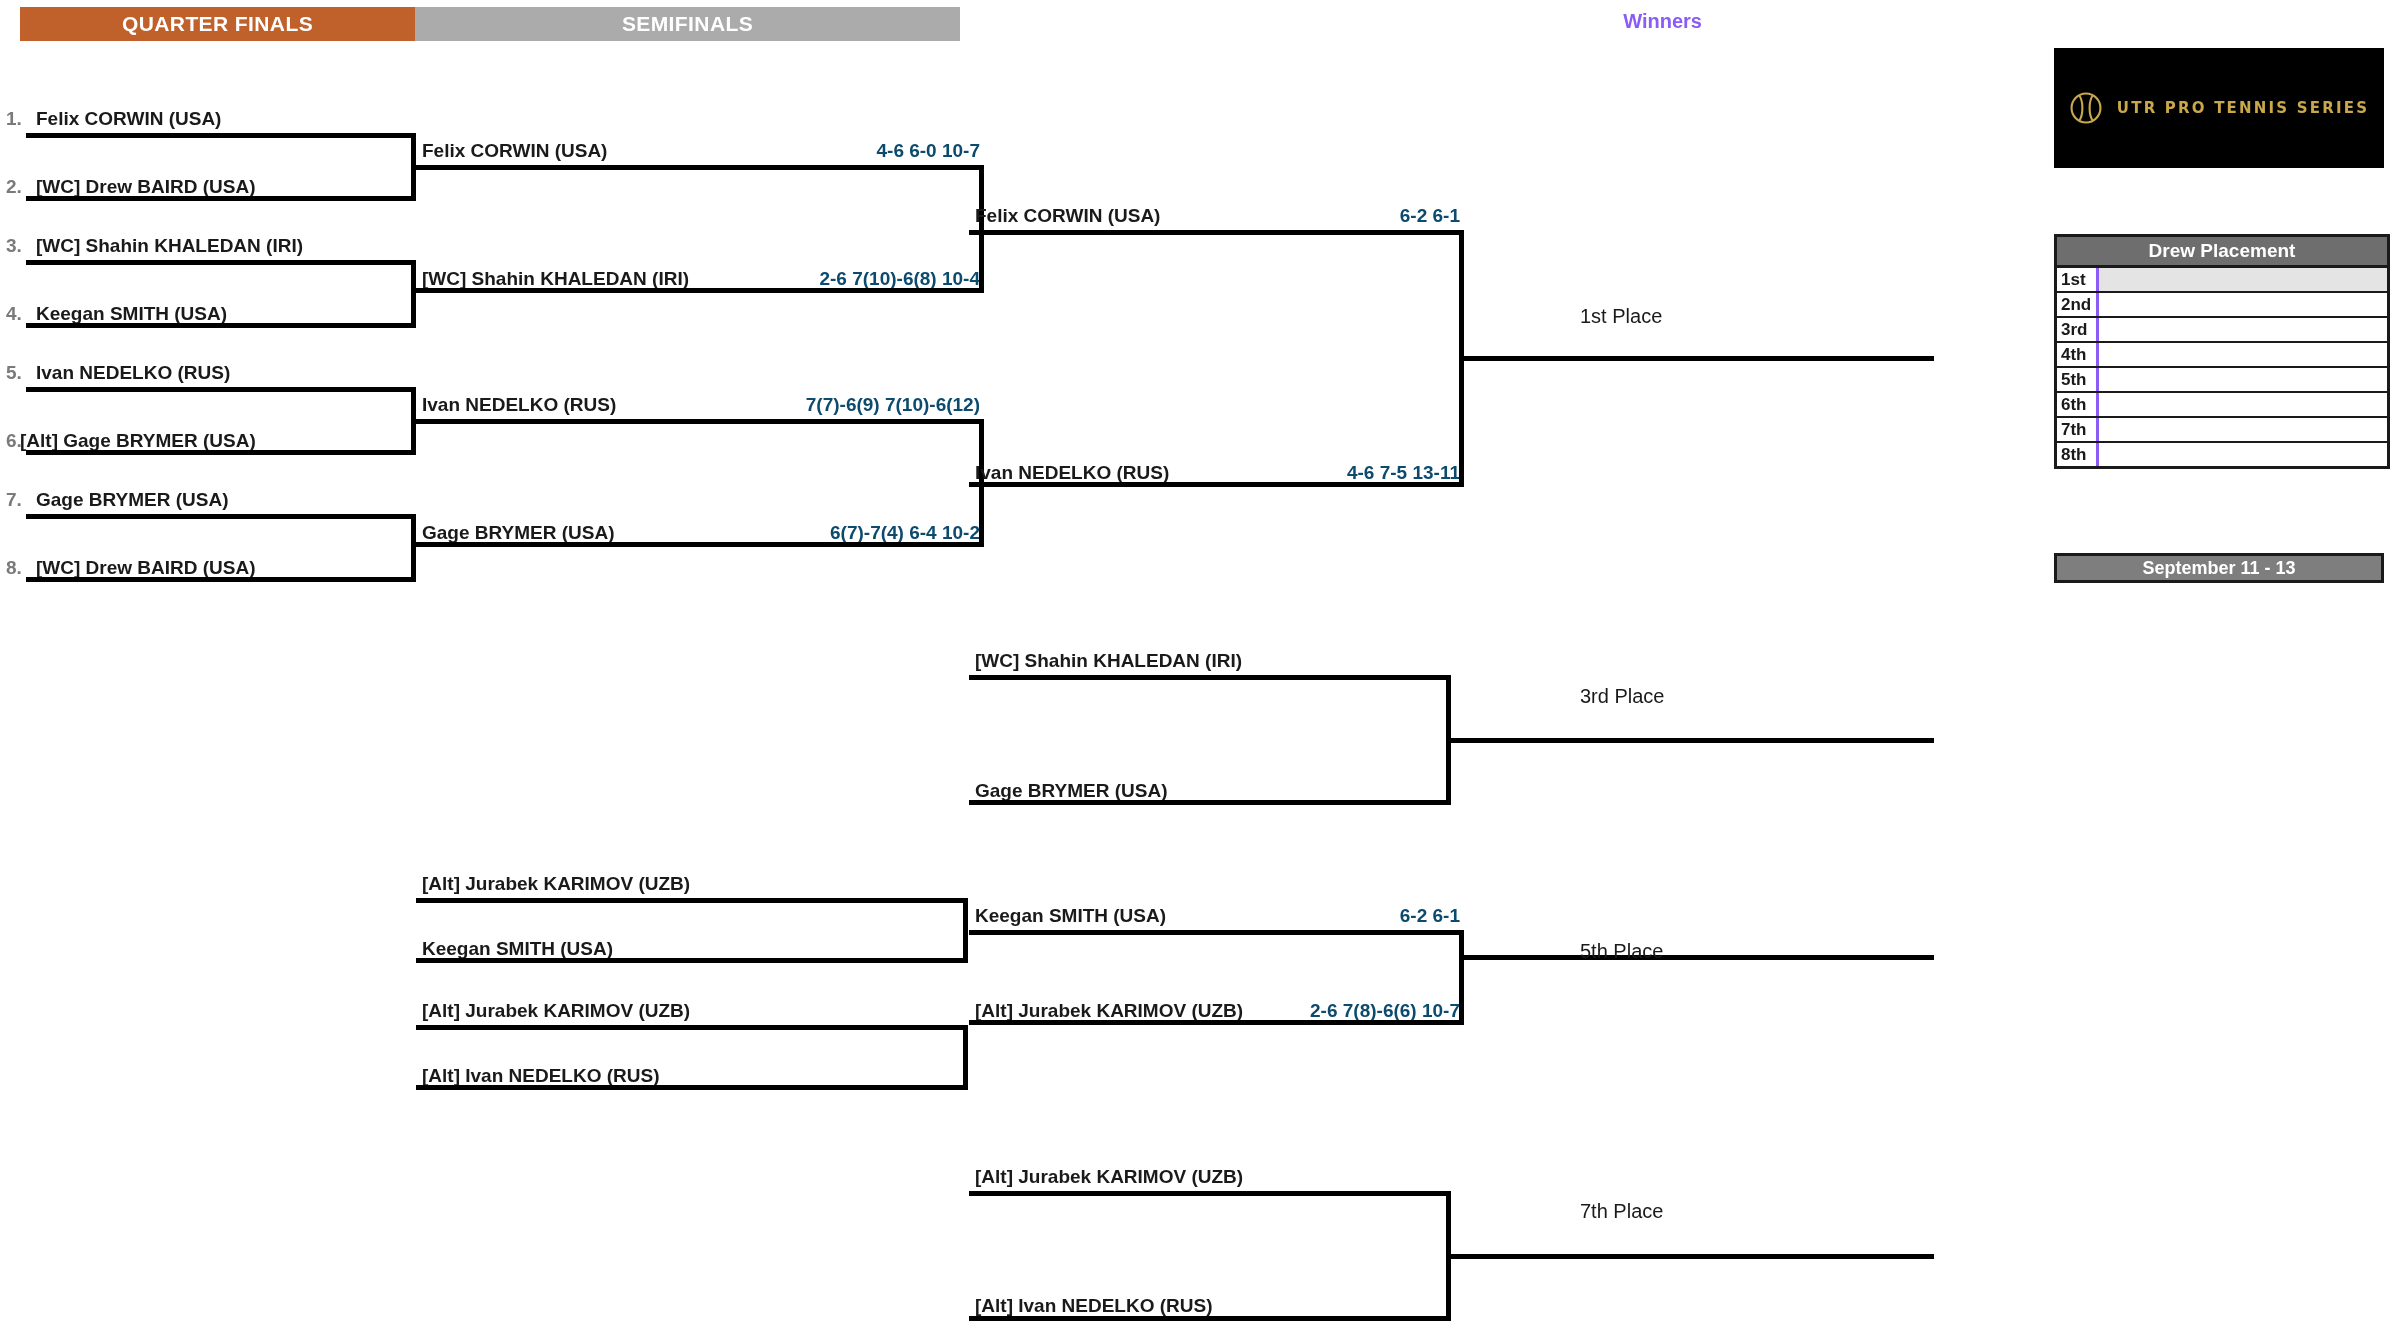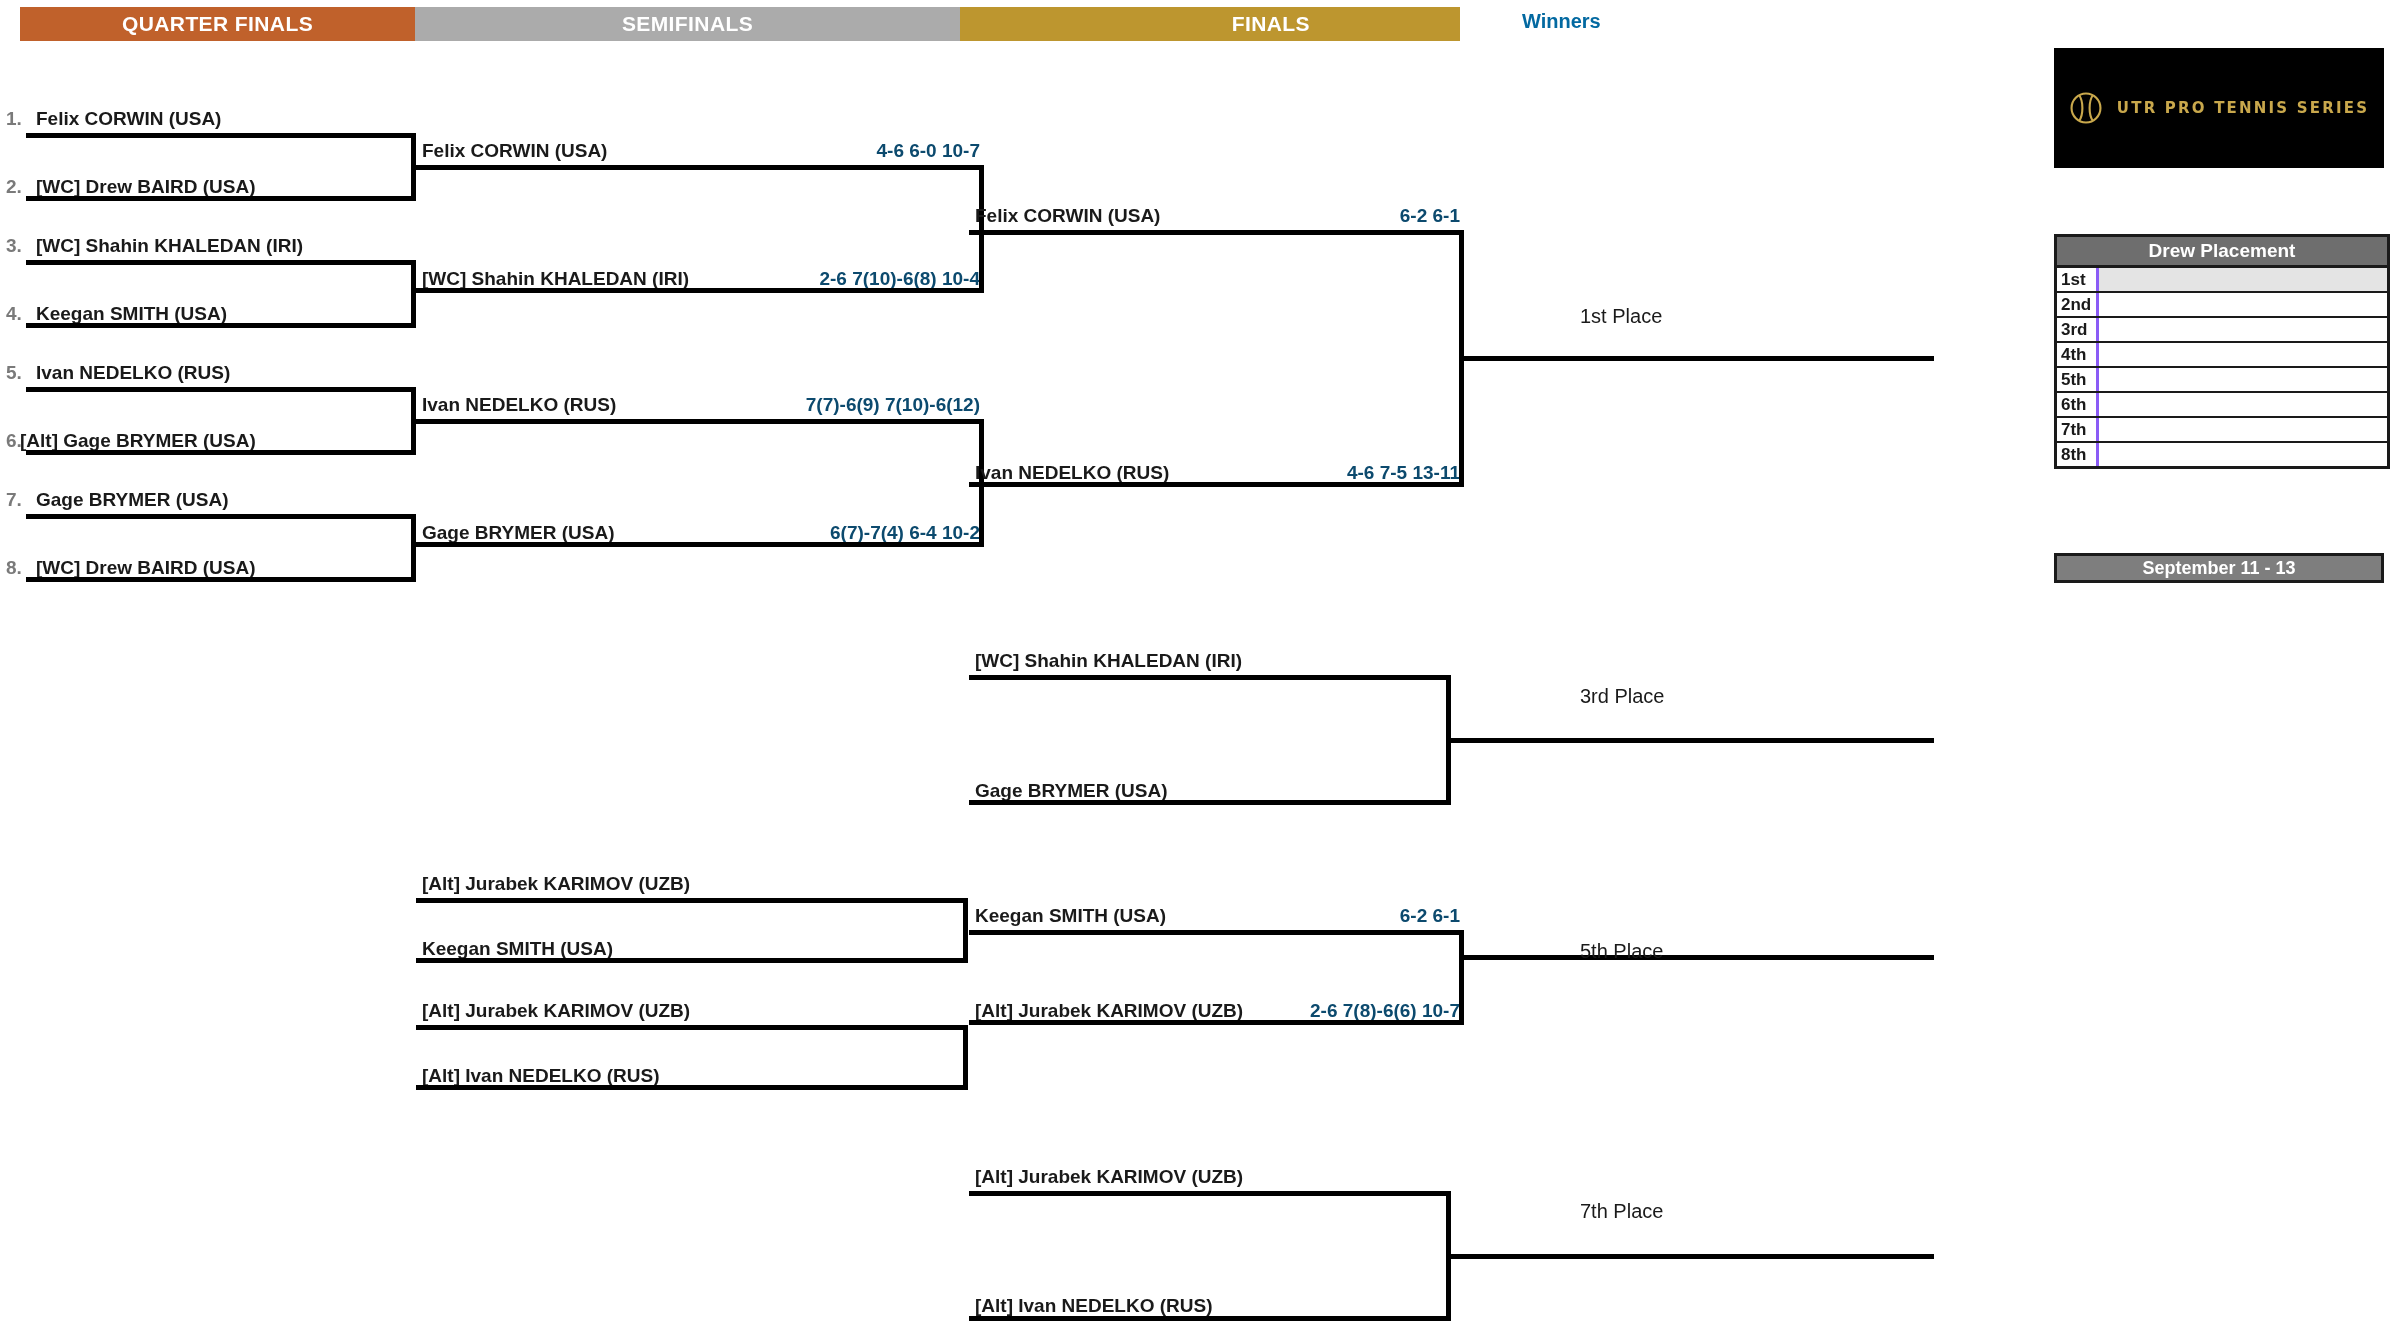--- a/index.html
+++ b/index.html
@@ -16,21 +16,21 @@
   .round-band{
     position:absolute;top:7px;height:34px;
     color:#ffffff;font-weight:bold;font-size:21px;letter-spacing:.4px;
     display:flex;align-items:center;justify-content:center;
   }
   .band-qf{left:20px;width:395px;background:#C0612B;}
   .band-sf{left:415px;width:545px;background:#ABABAB;}
   .band-f {left:960px;width:500px;background:#BD962F;justify-content:flex-end;padding-right:150px;box-sizing:border-box;}
   .winners-head{
     position:absolute;left:1522px;top:10px;width:180px;
-    text-align:left;font-size:20px;font-weight:bold;color:#0369a1;
+    text-align:right;font-size:20px;font-weight:bold;color:#8b5cf6;
   }
 
   
   
   .mbox{position:absolute;}
   .mbox .ln-top,.mbox .ln-bot{position:absolute;left:0;right:0;height:5px;background:#000;}
   .mbox .ln-top{top:0;}
   .mbox .ln-bot{bottom:0;}
   .mbox .ln-right{position:absolute;right:0;top:0;bottom:0;width:5px;background:#000;}
   .hline{position:absolute;height:5px;background:#000;}
@@ -94,23 +94,20 @@
 </head>
 <body>
 
 <div class="stage">
 
   <div class="round-band band-sf">
     <span>SEMIFINALS</span>
   </div>
   <div class="round-band band-qf">
     <span>QUARTER FINALS</span>
-  </div>
-  <div class="round-band band-f">
-    <span>FINALS</span>
   </div>
   <div class="winners-head">Winners</div>
 
   <div class="seed" style="left:6px;  top:108px;">1.</div>
   <div class="pname" style="left:36px; top:108px;">Felix CORWIN (USA)</div>
   <div class="seed" style="left:6px;  top:176px;">2.</div>
   <div class="pname" style="left:36px; top:176px;">[WC] Drew BAIRD (USA)</div>
   <div class="mbox" style="left:26px;top:133px;width:390px;height:68px;">
     <div class="ln-top"></div>
       <div class="ln-bot"></div>

